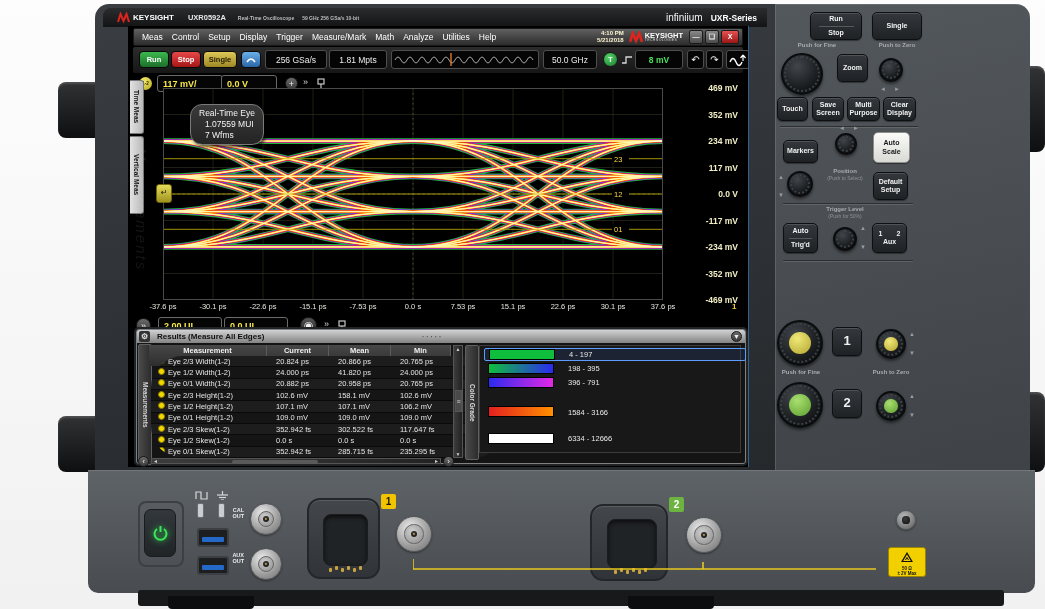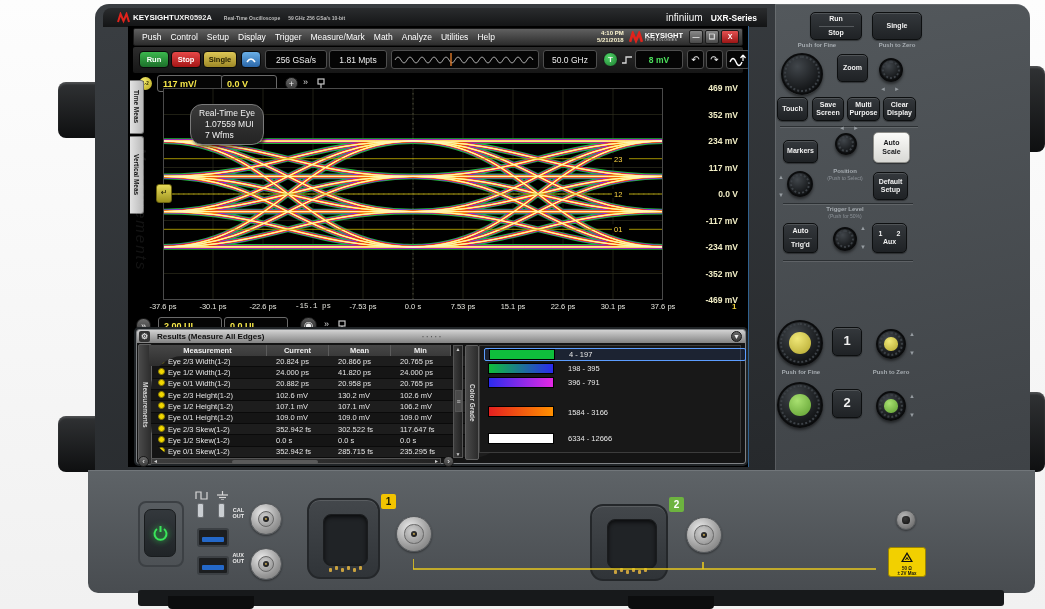--- a/index.html
+++ b/index.html
@@ -90,32 +90,32 @@
   <div class="a clamp" style="left:58px;top:416px;width:74px;height:56px;"></div>
   <div class="a clamp" style="left:985px;top:66px;width:60px;height:86px;"></div>
   <div class="a clamp" style="left:982px;top:392px;width:63px;height:80px;"></div>
 
   <div class="a bezel">
     <div class="a brandstrip">
       <svg width="13" height="12" style="margin:0 3px 0 14px" viewBox="0 0 13 12">
           <polyline points="1,10 3.5,2 6.5,9 9.5,2 12,10" fill="none" stroke="#e0231c" stroke-width="2"></polyline>
         </svg>
       <span style="font-size:8px;font-weight:bold;">KEYSIGHT</span>
-      <span style="font-size:7.5px;font-weight:bold;color:#e8e8e8;">UXR0592A</span>
+      <span style="font-size:7.5px;font-weight:bold;margin-left:14px;color:#e8e8e8;">UXR0592A</span>
       <span style="font-size:5px;color:#bdbdbd;margin-left:12px;font-weight:bold;">Real-Time Oscilloscope</span>
       <span style="font-size:5px;color:#bdbdbd;margin-left:8px;font-weight:bold;">59 GHz   256 GSa/s   10-bit</span>
       <span style="margin-left:auto;font-size:10px;color:#f2f2f2;">infiniium</span>
       <span style="font-size:8.5px;font-weight:bold;margin:0 10px 0 8px;">UXR-Series</span>
     </div>
 
     <div class="a screen" style="left:33px;top:22px;">
 
       <div class="a menubar">
         <div class="menu-items">
-            <div class="menu-item">Push</div>
+            <div class="menu-item">Meas</div>
             <div class="menu-item">Control</div>
             <div class="menu-item">Setup</div>
             <div class="menu-item">Display</div>
             <div class="menu-item">Trigger</div>
             <div class="menu-item">Measure/Mark</div>
             <div class="menu-item">Math</div>
             <div class="menu-item">Analyze</div>
             <div class="menu-item">Utilities</div>
             <div class="menu-item">Help</div>
           </div>
@@ -221,21 +221,21 @@
           <div class="ylab" style="top: 50%;">0.0 V</div>
           <div class="ylab" style="top: 62.5%;">-117 mV</div>
           <div class="ylab" style="top: 75%;">-234 mV</div>
           <div class="ylab" style="top: 87.5%;">-352 mV</div>
           <div class="ylab" style="top: 100%;">-469 mV</div>
         </div>
       <div class="a xaxis">
           <div class="xlab" style="left: 0%;">-37.6 ps</div>
           <div class="xlab" style="left: 10%;">-30.1 ps</div>
           <div class="xlab" style="left: 20%;">-22.6 ps</div>
-          <div class="xlab" style="left: 30%; font-family: Liberation Mono, monospace;">-15.1 ps</div>
+          <div class="xlab" style="left: 30%;">-15.1 ps</div>
           <div class="xlab" style="left: 40%;">-7.53 ps</div>
           <div class="xlab" style="left: 50%;">0.0 s</div>
           <div class="xlab" style="left: 60%;">7.53 ps</div>
           <div class="xlab" style="left: 70%;">15.1 ps</div>
           <div class="xlab" style="left: 80%;">22.6 ps</div>
           <div class="xlab" style="left: 90%;">30.1 ps</div>
           <div class="xlab" style="left: 100%;">37.6 ps</div>
         </div>
       <div class="a" style="left:604px;top:276px;color:#f2d33c;font-size:8px;font-weight:bold;">1</div>
 
@@ -281,21 +281,21 @@
             </div>
             <div class="tr">
               <div class="tcell"><span class="bullet"></span>Eye 0/1 Width(1-2)</div>
               <div class="tcell">20.882 ps</div>
               <div class="tcell">20.958 ps</div>
               <div class="tcell">20.765 ps</div>
             </div>
             <div class="tr">
               <div class="tcell"><span class="bullet"></span>Eye 2/3 Height(1-2)</div>
               <div class="tcell">102.6 mV</div>
-              <div class="tcell">130.2 mV</div>
+              <div class="tcell">158.1 mV</div>
               <div class="tcell">102.6 mV</div>
             </div>
             <div class="tr">
               <div class="tcell"><span class="bullet"></span>Eye 1/2 Height(1-2)</div>
               <div class="tcell">107.1 mV</div>
               <div class="tcell">107.1 mV</div>
               <div class="tcell">106.2 mV</div>
             </div>
             <div class="tr">
               <div class="tcell"><span class="bullet"></span>Eye 0/1 Height(1-2)</div>

